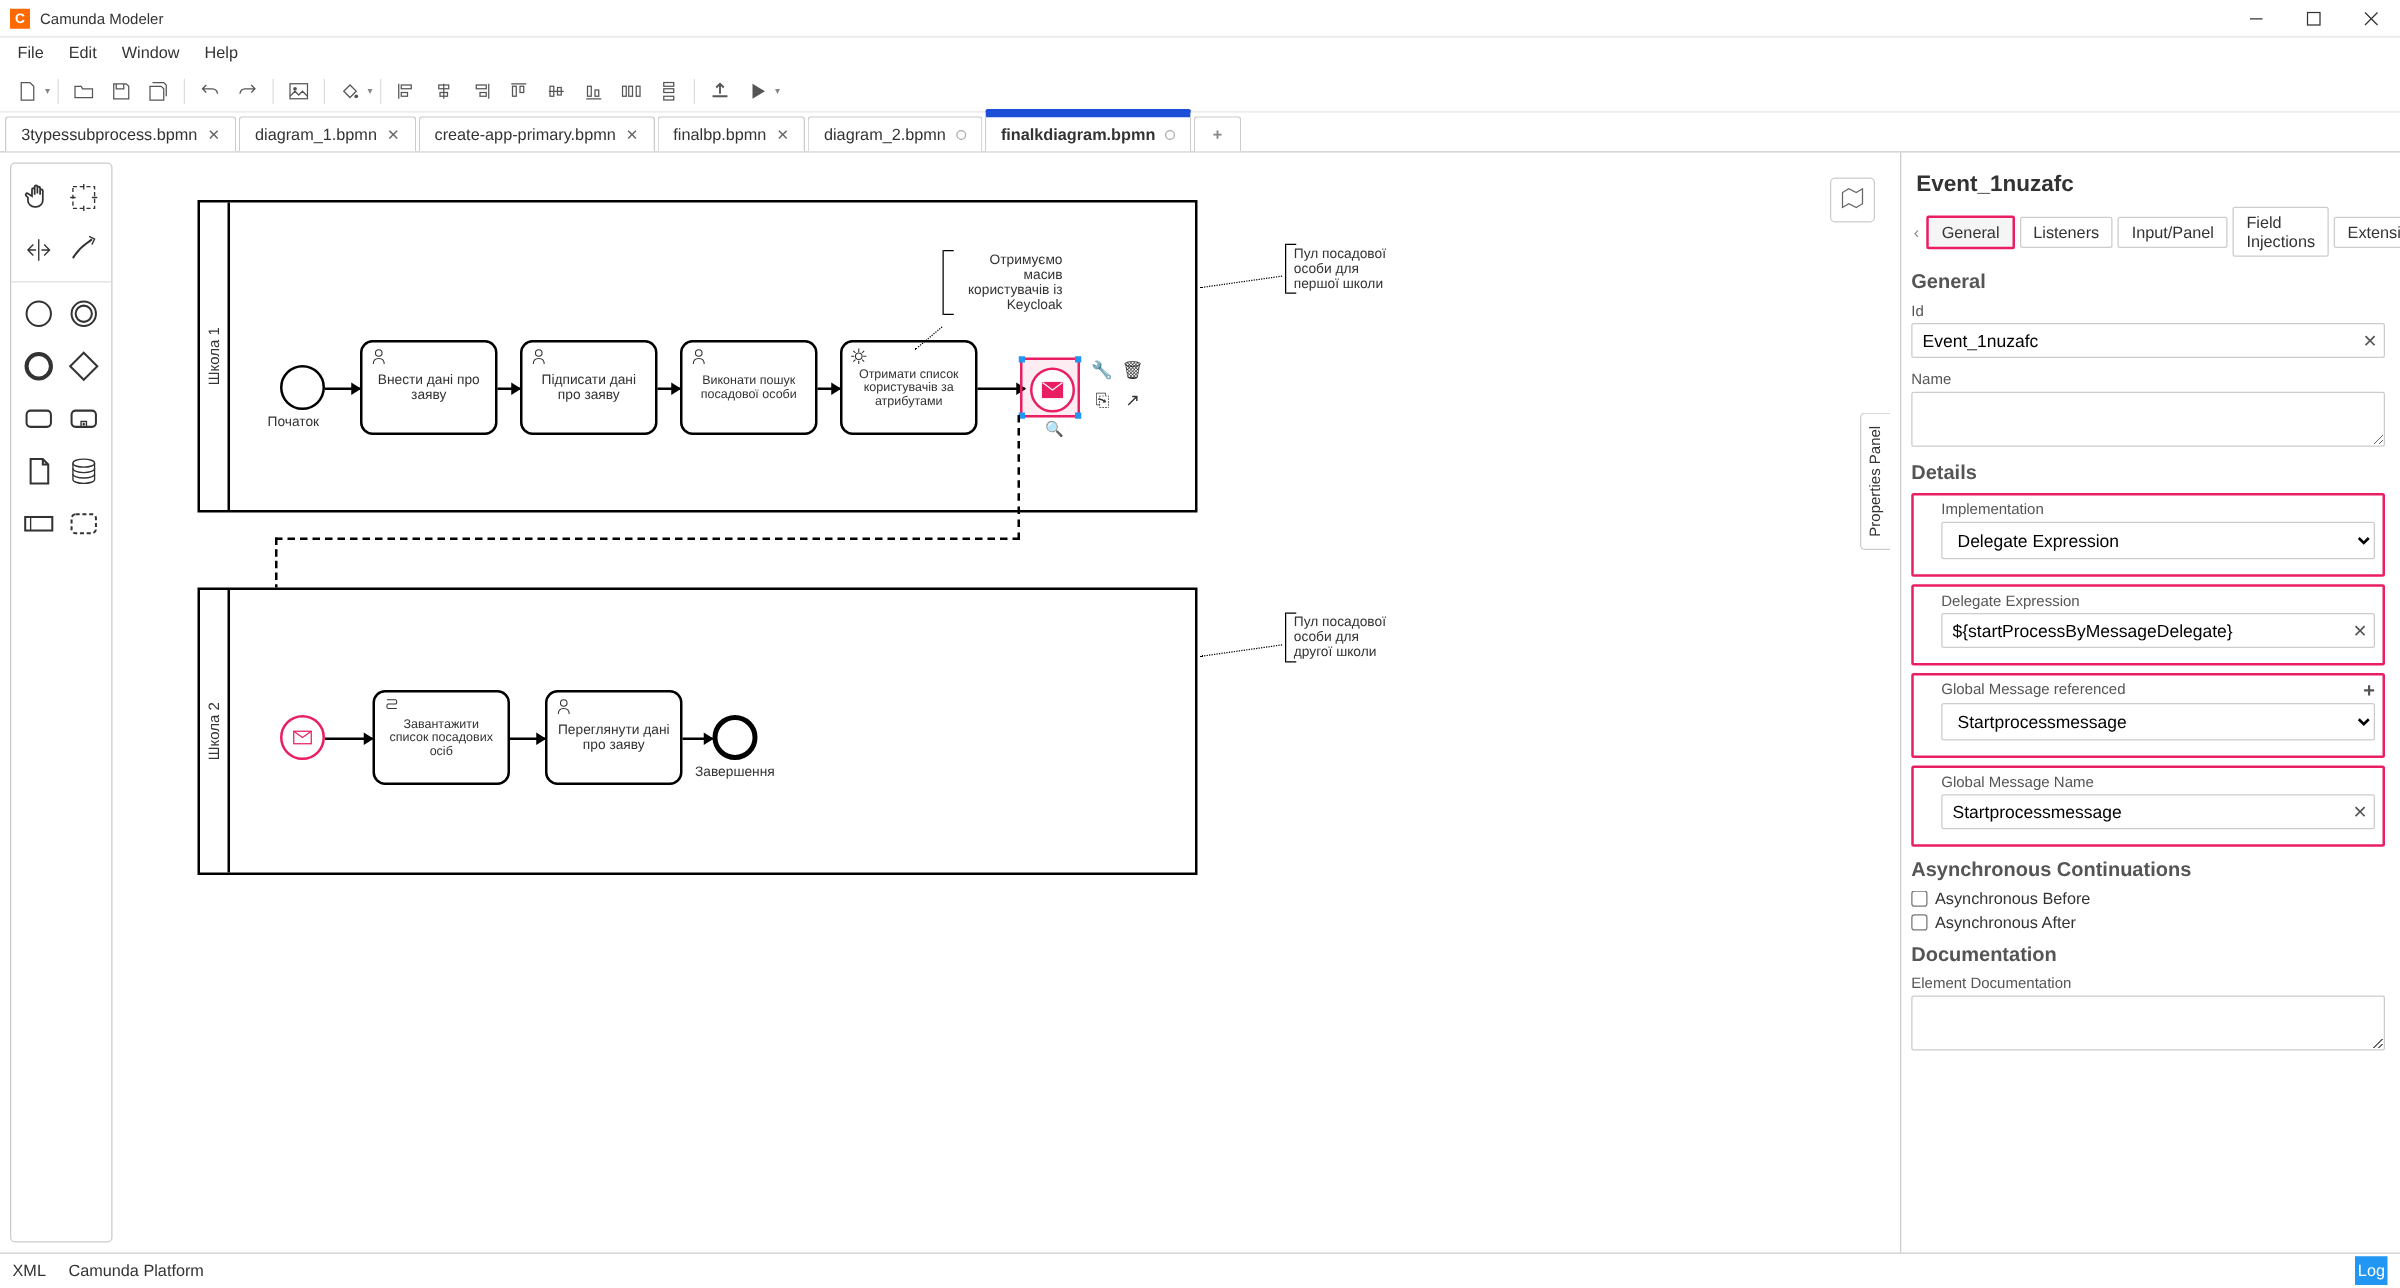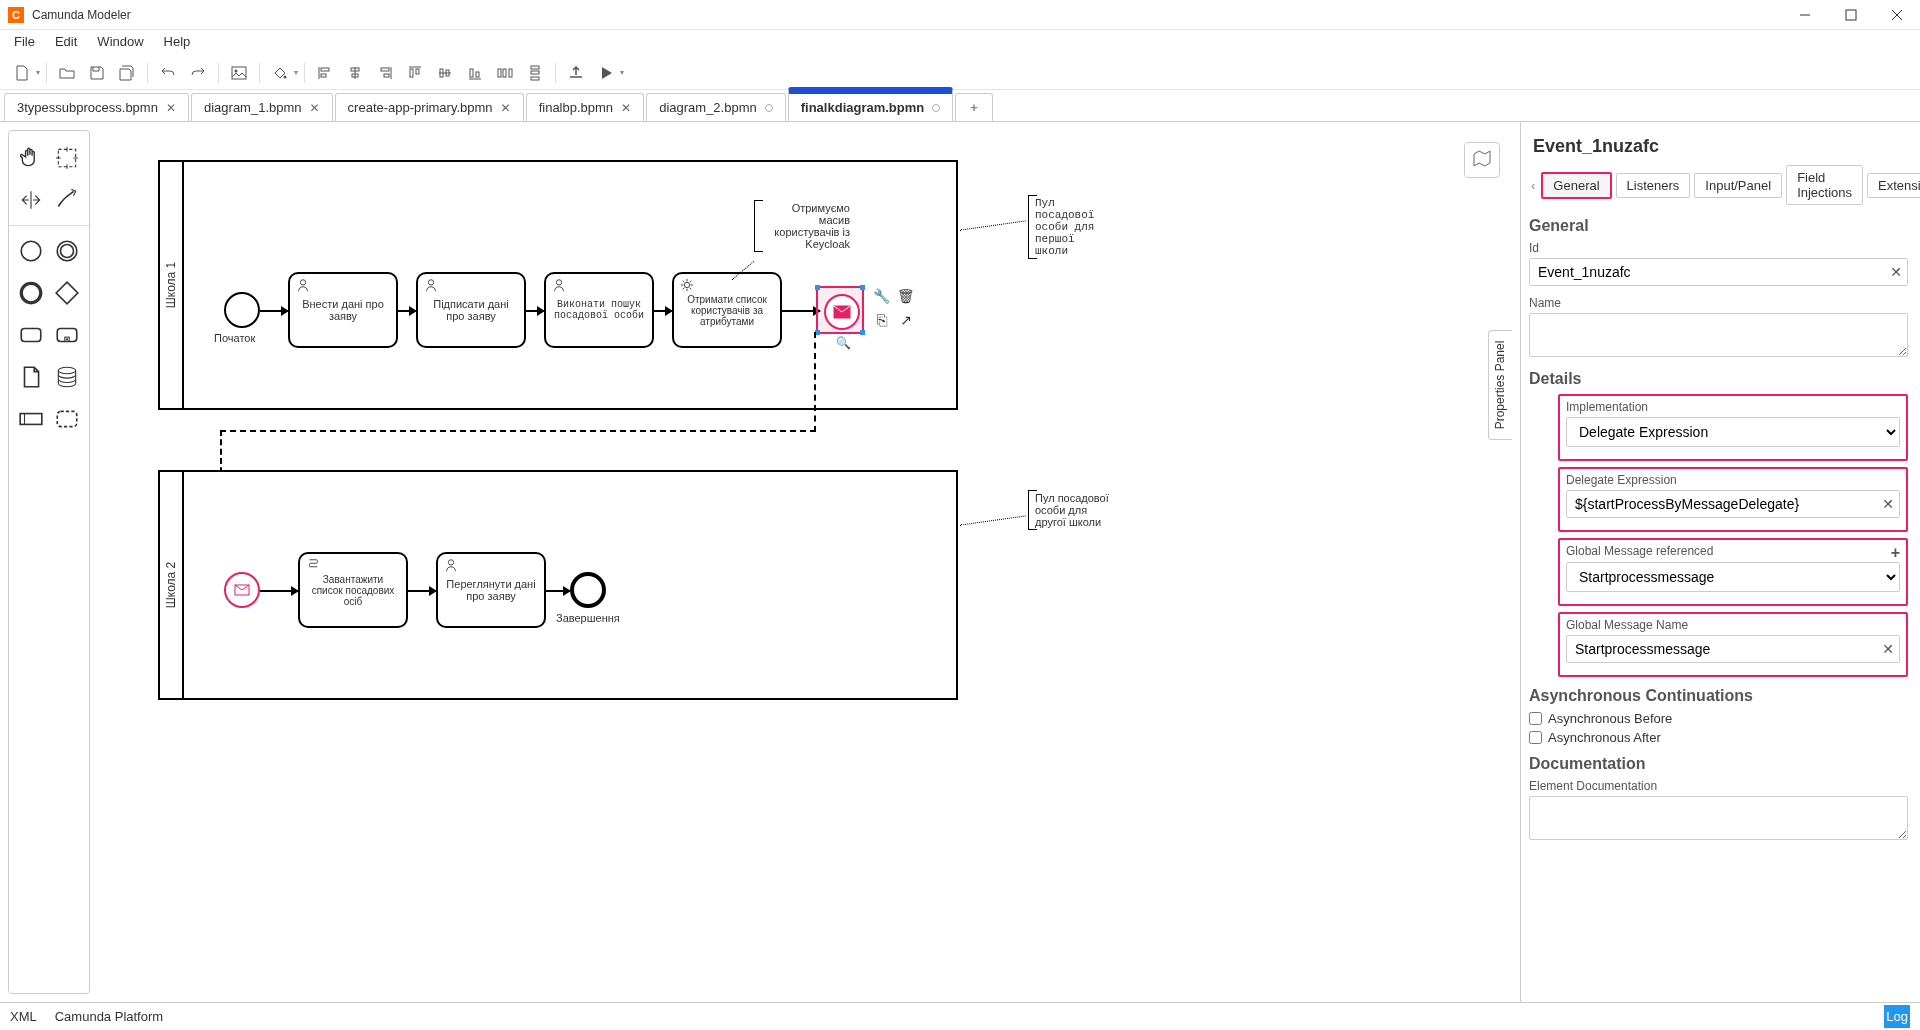--- a/index.html
+++ b/index.html
@@ -99,21 +99,21 @@
 .rp-tab { border: 1px solid #ccc; padding: 4px 10px; font-size: 13px; border-radius: 2px; cursor: pointer; background:#fff; }
 .rp-tab.active { border: 2px solid #e91e63; color:#333; background:#f5f5f5; }
 .rp-section-title { font-size: 16px; font-weight: bold; margin: 10px 0 6px 0; color:#555; }
 .rp-field { margin-bottom: 10px; }
 .rp-field label { display: block; font-size: 12px; color: #555; margin-bottom: 3px; }
 .rp-input { width: 100%; border: 1px solid #ccc; padding: 5px 26px 5px 8px; font-size: 14px; border-radius: 2px; position: relative; }
 .rp-input-wrap { position: relative; }
 .rp-clear { position: absolute; right: 6px; top: 50%; transform: translateY(-50%); cursor: pointer; font-size: 14px; color:#555; }
 .rp-select { width:100%; border:1px solid #ccc; padding:5px 8px; font-size:14px; border-radius:2px; background:#fff; }
 .rp-textarea { width:100%; border:1px solid #ccc; padding:5px 8px; font-size:14px; border-radius:2px; min-height:30px; resize:vertical; }
-.hl-box { border: 2px solid #e91e63; padding: 4px 6px 8px 6px; border-radius: 2px; margin-bottom: 6px; margin-left: 29px; }
+.hl-box { border: 2px solid #e91e63; padding: 4px 6px 8px 22px; border-radius: 2px; margin-bottom: 6px; }
 .rp-check { display:flex; align-items:center; gap:6px; font-size:13px; margin:4px 0; }
 .rp-add { float:right; font-size:16px; font-weight:bold; cursor:pointer; color:#555; }
 
 
 .footer { height: 28px; border-top: 1px solid #ccc; display:flex; align-items:center; padding: 0 10px; font-size:13px; gap:18px; }
 .footer .log-btn { margin-left:auto; background:#2196f3; color:#fff; padding:4px 2px; cursor:pointer; }
 
 </style>
 </head>
 <body>
@@ -416,21 +416,21 @@
           <div class="flow" style="left:214px; top:148px; width:18px;"></div>
           <div class="task" style="left:232px; top:110px;">
             <span class="task-icon"><svg viewBox="0 0 16 16">
                   <circle cx="8" cy="5" r="3" fill="none" stroke="#333"></circle>
                   <path d="M3 15c0-3 2-5 5-5s5 2 5 5" fill="none" stroke="#333"></path>
                 </svg></span>
             <span>Підписати дані про заяву</span>
           </div>
 
           <div class="flow" style="left:342px; top:148px; width:18px;"></div>
-          <div class="task" style="left:360px; top:110px;font-family:Liberation Mono, monospace;">
+          <div class="task" style="left:360px; top:110px;">
             <span class="task-icon"><svg viewBox="0 0 16 16">
                   <circle cx="8" cy="5" r="3" fill="none" stroke="#333"></circle>
                   <path d="M3 15c0-3 2-5 5-5s5 2 5 5" fill="none" stroke="#333"></path>
                 </svg></span>
             <span style="font-size:10px;">Виконати пошук посадової особи</span>
           </div>
 
           <div class="flow" style="left:470px; top:148px; width:18px;"></div>
           <div class="task" style="left:488px; top:110px;">
             <span class="task-icon"><svg viewBox="0 0 16 16">
@@ -467,21 +467,21 @@
           </div>
           <div style="position:absolute; left:652px; top:174px; font-size:12px;">🔍</div>
 
           <div class="annotation" style="left:570px; top:38px; width:100px;text-align:right;">
             <span>Отримуємо масив користувачів із Keycloak</span>
           </div>
           <div class="assoc-dots" style="left:545px; top:108px; width:28px; transform:rotate(-40deg);"></div>
         </div>
       </div>
 
-      <div class="annotation" style="left:930px; top:65px; width:90px;font-family:Liberation Mono, monospace;">
+      <div class="annotation" style="left:930px; top:65px; width:90px;">
         <span>Пул посадової особи для першої школи</span>
       </div>
       <div class="assoc-dots" style="left:862px; top:95px; width:66px; transform:rotate(-8deg);"></div>
 
       <div class="flow-dash-v" style="left:716px; top:202px; height:100px;"></div>
       <div class="flow-dash-h" style="left:122px; top:300px; width:596px;"></div>
       <div class="flow-dash-v arrow-down" style="left:122px; top:300px; height:62px;"></div>
 
       <div class="pool" style="left:60px; top:340px; width:800px; height:230px;">
         <div class="pool-label">

